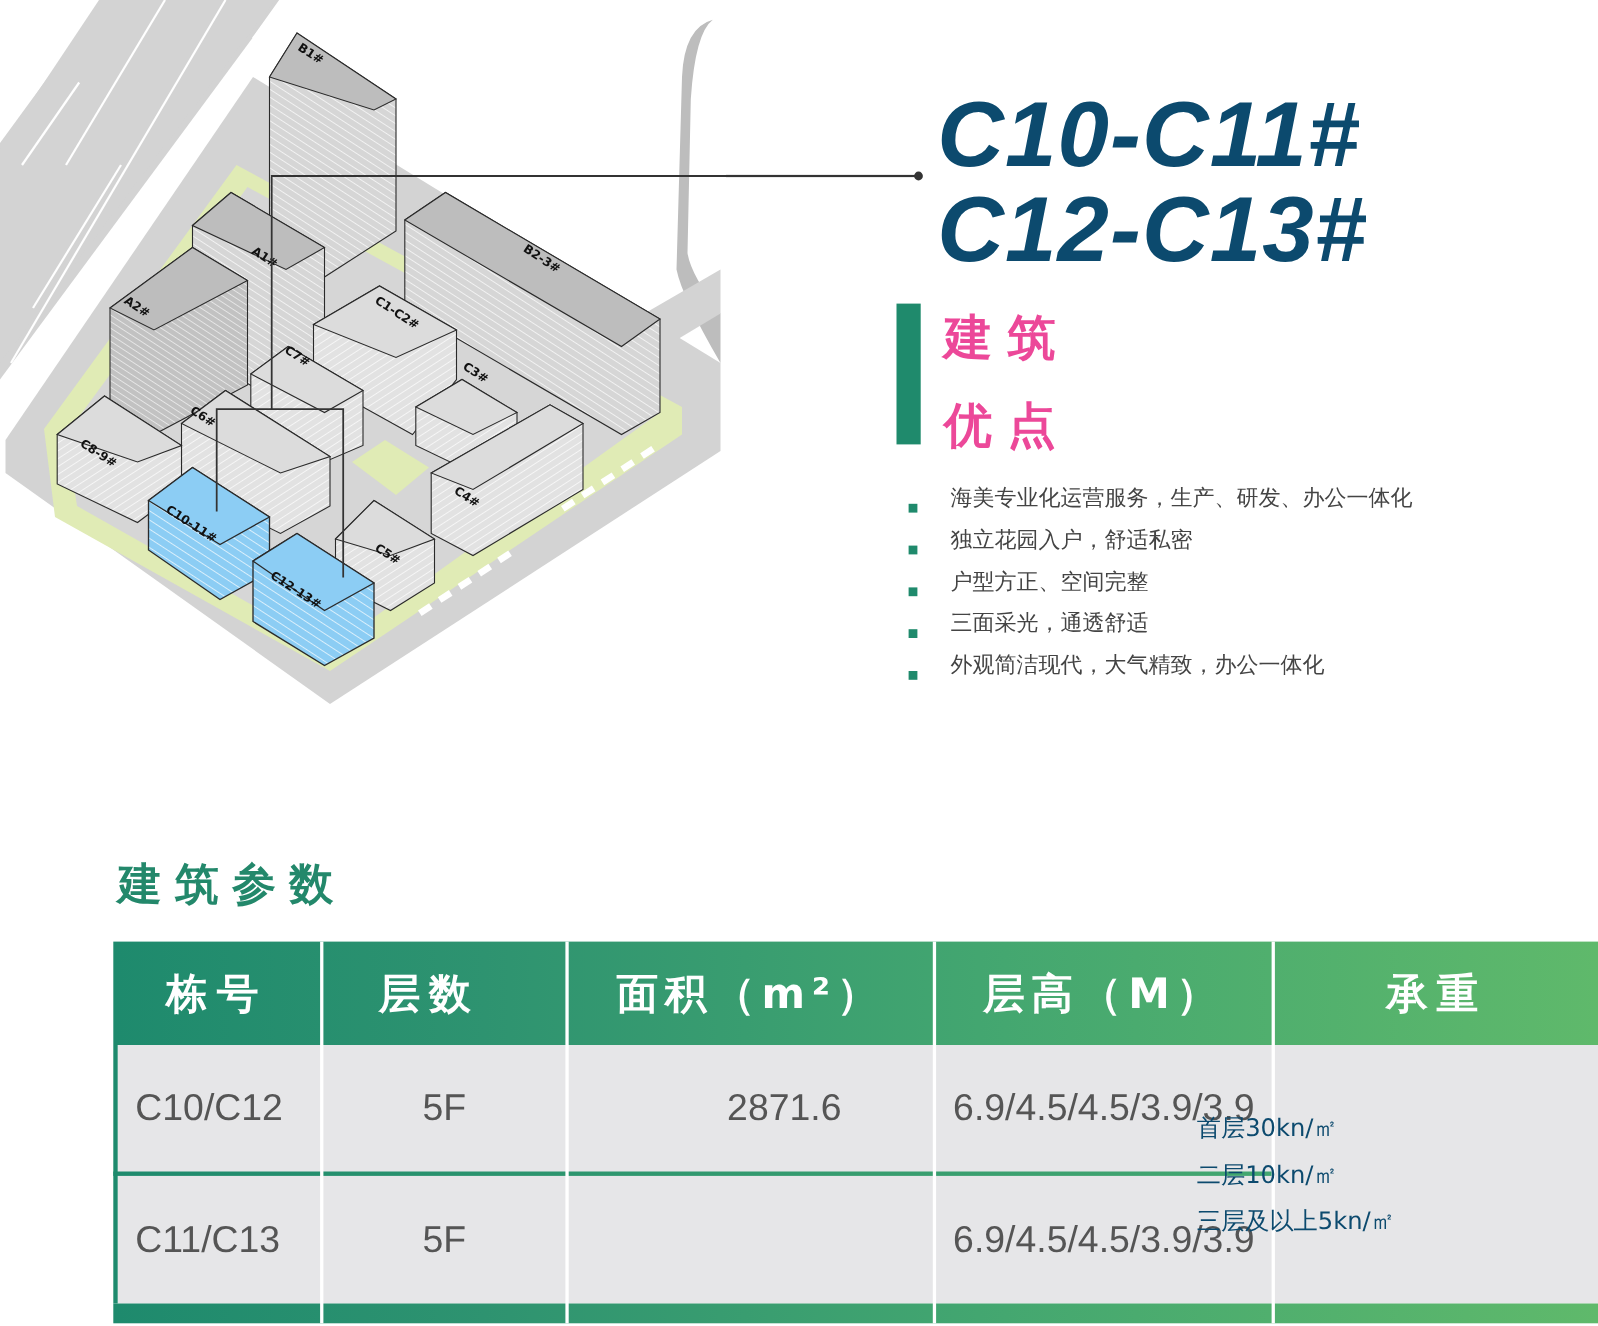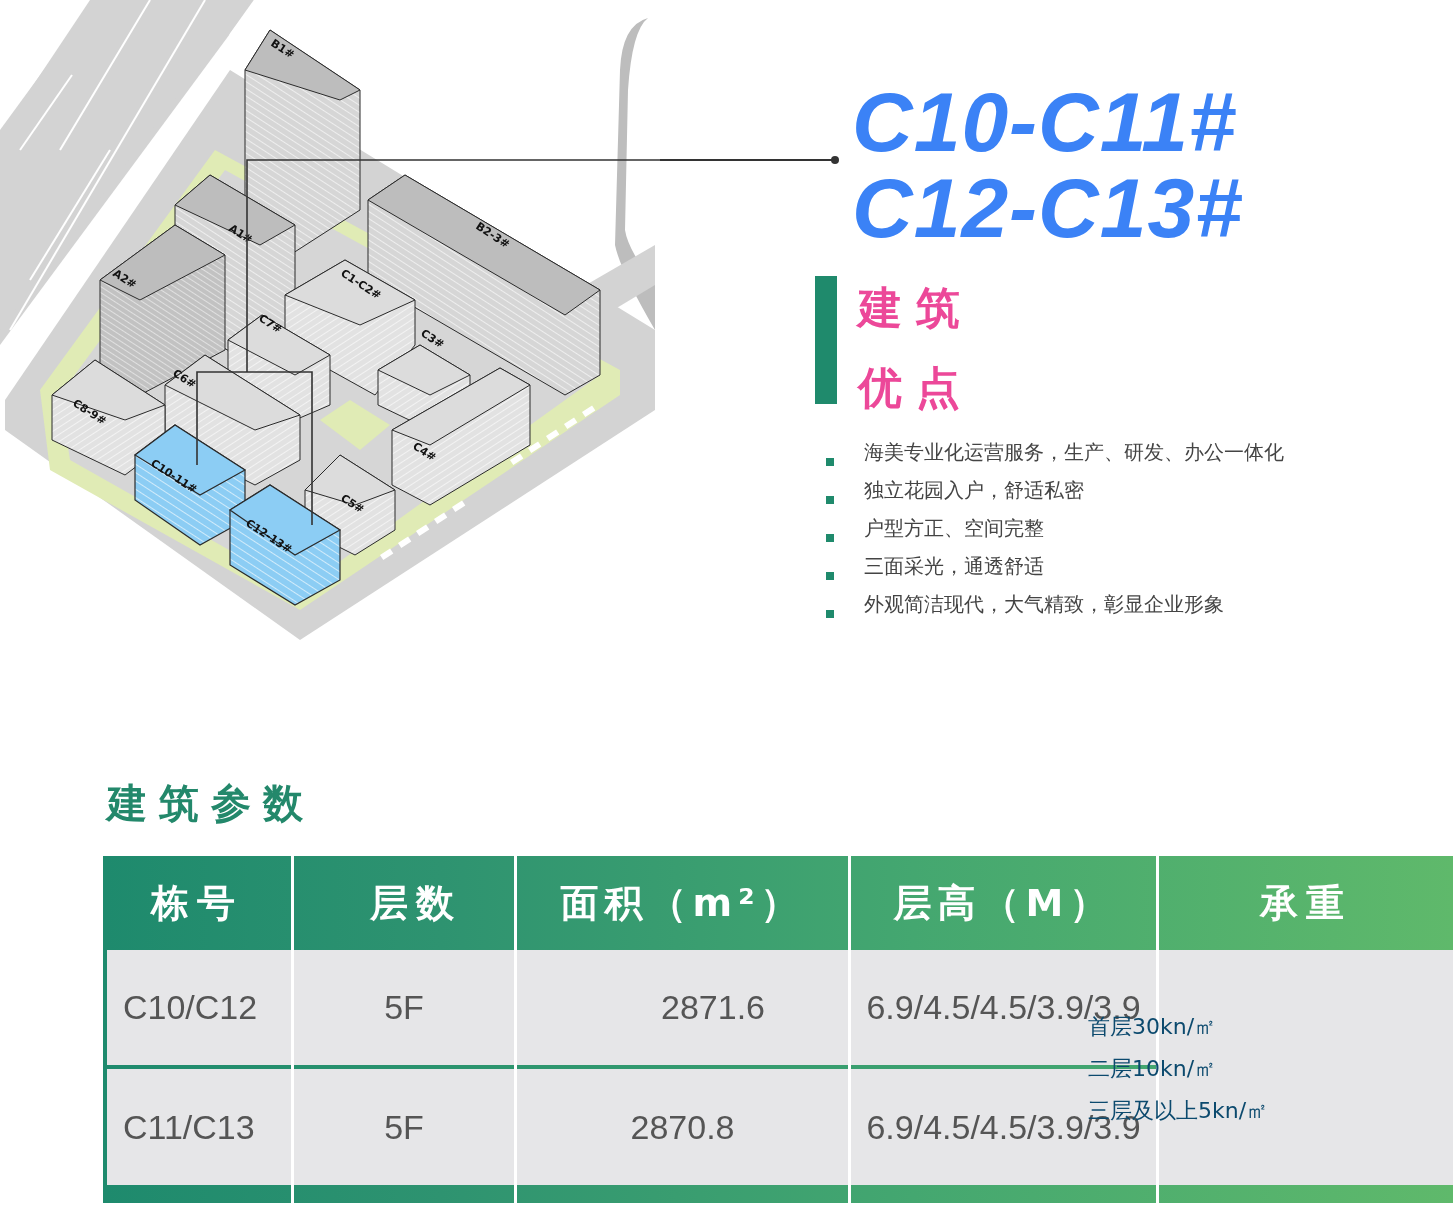--- a/index.html
+++ b/index.html
@@ -1,21 +1,21 @@
 <!DOCTYPE html>
 <html><head>
 <meta charset="utf-8">
 <style>
   html, body { margin:0; padding:0; background:#ffffff; }
   body { width:1453px; height:1205px; position:relative; overflow:hidden;
          font-family:"DejaVu Sans", "Liberation Sans", sans-serif; }
   .map { position:absolute; left:0; top:0; width:660px; height:660px; }
   .callout-title { position:absolute; left:852px; top:80px; margin:0;
          font-family:"Liberation Sans", sans-serif; font-weight:bold; font-style:italic;
-         font-size:84px; line-height:84px; color:#3b82f6; letter-spacing:1px; }
+         font-size:84px; line-height:84px; color:#0c4a6e; letter-spacing:1px; }
   .callout-title div { height:86px; }
   .adv-bar { position:absolute; left:815px; top:276px; width:22px; height:128px; background:#1f8a6c; }
   .adv-heading { position:absolute; left:858px; top:268px; color:#ec4899; font-weight:bold;
          font-size:44px; line-height:80px; letter-spacing:14px; }
   .adv-list { position:absolute; left:824px; top:428px; margin:0; padding:0; list-style:none; }
   .adv-list li { height:38px; display:flex; align-items:flex-end; font-size:20px; color:#444; }
   .adv-list .bullet { width:8px; height:8px; background:#1f8a6c; margin-right:30px; margin-left:2px; }
   .params-title { position:absolute; left:107px; top:776px; color:#23886b; font-weight:bold;
          font-size:40px; letter-spacing:12px; }
   .table { position:absolute; left:103px; top:856px; width:1350px; height:347px; }
@@ -203,54 +203,53 @@
   <li>
       <span class="bullet"></span>
       <span>户型方正、空间完整</span>
     </li>
   <li>
       <span class="bullet"></span>
       <span>三面采光，通透舒适</span>
     </li>
   <li>
       <span class="bullet"></span>
-      <span>外观简洁现代，大气精致，彰显企业形象</span>
+      <span>外观简洁现代，大气精致，办公一体化</span>
     </li>
 </ul>
 
 <div class="params-title">建筑参数</div>
 
 <div class="table">
   <div class="thead"></div>
 
   <div class="rowbg" style="left:4px;top:94px;width:1346px;height:235px;"></div>
   <div class="lframe"></div>
 
   <div class="hline" style="left:0;top:209px;width:1055px;background:linear-gradient(90deg,#1e8a6d,#44a770);"></div>
   <div class="tfoot"></div>
 
   <div class="vsep" style="left:188px;"></div>
   <div class="vsep" style="left:411px;"></div>
   <div class="vsep" style="left:745px;"></div>
   <div class="vsep" style="left:1053px;"></div>
 
   <div class="th" style="left:0;width:188px;">栋号</div>
-  <div class="th" style="left:203px;width:220px;">层数</div>
+  <div class="th" style="left:177px;width:220px;">层数</div>
   <div class="th" style="left:414px;width:331px;letter-spacing:6px;">面积（m²）</div>
   <div class="th" style="left:748px;width:305px;letter-spacing:6px;">层高（M）</div>
   <div class="th" style="left:1056px;width:294px;">承重</div>
 
   <div class="td left" style="left:0;top:94px;width:188px;height:115px;">C10/C12</div>
   <div class="td" style="left:191px;top:94px;width:220px;height:115px;">5F</div>
   <div class="td" style="left:414px;top:94px;width:392px;height:115px;">2871.6</div>
   <div class="td" style="left:748px;top:94px;width:305px;height:115px;">6.9/4.5/4.5/3.9/3.9</div>
 
   <div class="td left" style="left:0;top:213px;width:188px;height:116px;">C11/C13</div>
   <div class="td" style="left:191px;top:213px;width:220px;height:116px;">5F</div>
-  <div class="td" style="left:414px;top:213px;width:331px;height:116px;">2870.8</div>
   <div class="td" style="left:748px;top:213px;width:305px;height:116px;">6.9/4.5/4.5/3.9/3.9</div>
 </div>
 
 <div class="load">
   <div>首层30kn/㎡</div>
   <div>二层10kn/㎡</div>
   <div>三层及以上5kn/㎡</div>
 </div>
 
 </body></html>

